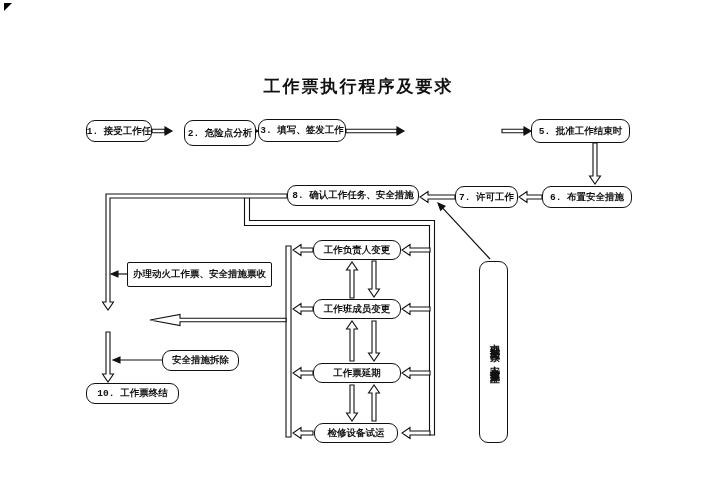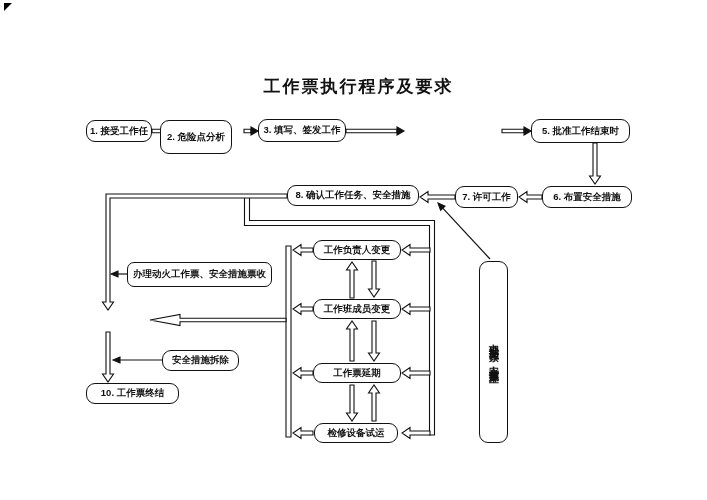--- a/index.html
+++ b/index.html
@@ -1,17 +1,17 @@
 <!DOCTYPE html>
 <html><head>
 <meta charset="utf-8">
 <style>
   html,body{margin:0;padding:0;background:#fff;}
   .stage{position:relative;width:707px;height:500px;background:#ffffff;overflow:hidden;
-         font-family:Liberation Sans, sans-serif;color:#111;}
+         font-family:Liberation Mono, monospace;color:#111;}
   .title{position:absolute;left:0;top:75px;width:707px;text-align:center;
          font-size:17px;font-weight:bold;letter-spacing:2px;padding-left:10px;box-sizing:border-box;}
   .node{position:absolute;border:1.4px solid #111;border-radius:9px;background:#fff;
         display:flex;align-items:center;justify-content:center;
         font-size:9.5px;font-weight:bold;white-space:nowrap;box-sizing:border-box;z-index:2;}
   .vnode{writing-mode:vertical-rl;text-orientation:upright;white-space:normal;
          letter-spacing:1.5px;border-radius:9px;line-height:1;padding:4px 0;}
   svg.connectors{position:absolute;left:0;top:0;z-index:1;}
   .corner-mark{position:absolute;left:4px;top:3px;width:0;height:0;
                border-top:8px solid #000;border-right:8px solid transparent;z-index:3;}
@@ -56,30 +56,30 @@
       <path d="M376.0,421.0 L376.0,393.0 L379.5,393.0 L374,385 L368.5,393.0 L372.0,393.0 L372.0,421.0 Z" fill="#fff" stroke="#111111" stroke-width="1.1"></path>
       <line x1="127" y1="274" x2="118" y2="274" stroke="#111111" stroke-width="1.2"></line>
       <path d="M111,274 L118.0,271.0 L118.0,277.0 Z" fill="#111111" stroke="#111111" stroke-width="1.1"></path>
       <line x1="162" y1="360" x2="120" y2="360" stroke="#111111" stroke-width="1.2"></line>
       <path d="M113,360 L120.0,357.0 L120.0,363.0 Z" fill="#111111" stroke="#111111" stroke-width="1.1"></path>
       <line x1="490" y1="259" x2="442.76315769557095" y2="208.1295544413841" stroke="#111111" stroke-width="1.2"></line>
       <path d="M438,203 L445.0,206.1 L440.6,210.2 Z" fill="#111111" stroke="#111111" stroke-width="1.1"></path>
     </svg>
 
   <div class="node" style="left:86px;top:120px;width:66px;height:22px">1. 接受工作任</div>
-  <div class="node" style="left:160px;top:120px;width:72px;height:34px">2. 危险点分析</div>
+  <div class="node" style="left:184px;top:120px;width:72px;height:26px">2. 危险点分析</div>
   <div class="node" style="left:258px;top:119px;width:88px;height:23px">3. 填写、签发工作</div>
   <div class="node" style="left:531px;top:119px;width:99px;height:24px">5. 批准工作结束时</div>
   <div class="node" style="left:542px;top:186px;width:90px;height:22px">6. 布置安全措施</div>
   <div class="node" style="left:455px;top:186px;width:63px;height:22px">7. 许可工作</div>
   <div class="node" style="left:287px;top:185px;width:132px;height:21px">8. 确认工作任务、安全措施</div>
 
   <div class="node" style="left:313px;top:240px;width:88px;height:20px">工作负责人变更</div>
   <div class="node" style="left:313px;top:299px;width:88px;height:20px">工作班成员变更</div>
   <div class="node" style="left:314px;top:423px;width:84px;height:20px">检修设备试运</div>
   <div class="node" style="left:313px;top:363px;width:88px;height:20px">工作票延期</div>
 
-  <div class="node" style="left:127px;top:262px;width:145px;height:25px;border-radius:7px">办理动火工作票、安全措施票收</div>
+  <div class="node" style="left:127px;top:262px;width:145px;height:25px;border-radius:2px">办理动火工作票、安全措施票收</div>
   <div class="node" style="left:162px;top:350px;width:77px;height:21px">安全措施拆除</div>
   <div class="node" style="left:86px;top:383px;width:93px;height:21px">10. 工作票终结</div>
 
   <div class="node vnode" style="left:479px;top:261px;width:29px;height:182px;font-size:10px">办理动火工作票、安全措施票开工</div>
 </div>
 
 </body></html>

